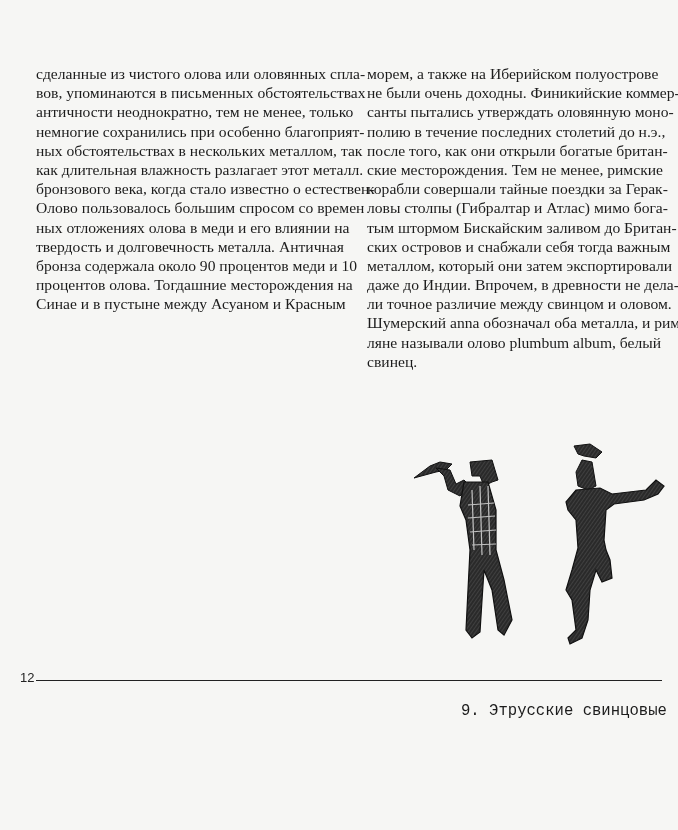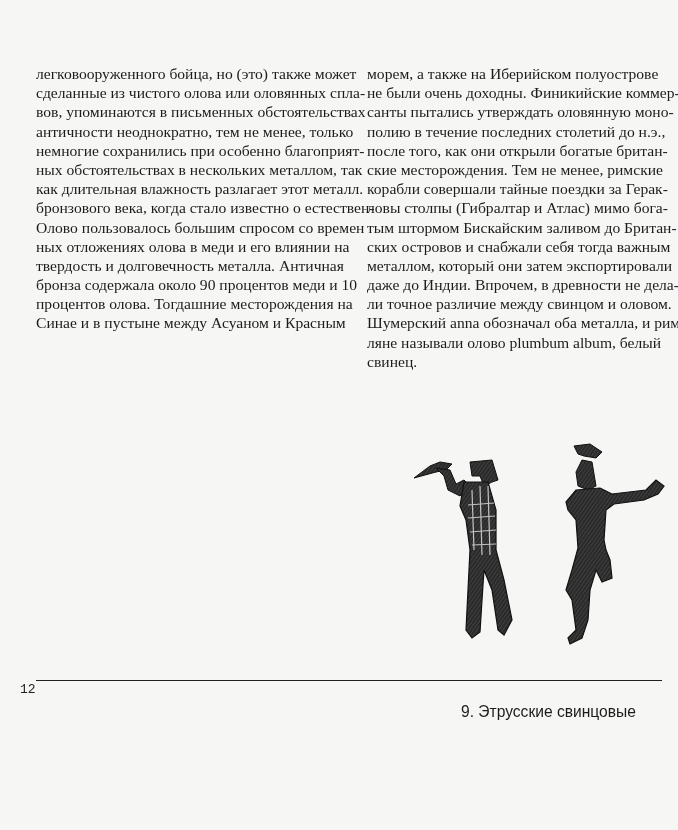--- a/index.html
+++ b/index.html
@@ -16,39 +16,38 @@
       white-space: nowrap;
     }
     .col .ln { display: block; height: 19.2px; }
     #col-left { left: 36px; }
     #col-right { left: 367px; }
     #figure {
       position: absolute; left: 400px; top: 420px; width: 278px; height: 250px;
     }
     #page-number {
       position: absolute; left: 20px; top: 670px;
-      font-family: Liberation Mono, monospace;
-      font-size: 13px; color: #222; margin-top: 12px;
+      font-family: Liberation Sans, sans-serif;
+      font-size: 13px; color: #222;
     }
     #rule {
       position: absolute; left: 36px; top: 680px; width: 626px; height: 0;
       border-top: 1.6px solid #222;
     }
     #caption {
       position: absolute; left: 461px; top: 702px;
-      font-family: Liberation Sans, sans-serif;
+      font-family: Liberation Mono, monospace;
       font-size: 15.6px; line-height: 19px; white-space: nowrap;
     }
     #caption .ln { display: block; }
   </style>
 </head>
 <body>
 
 <div id="col-left" class="col">
-  <span class="ln">легковооруженного бойца, но (это) также может</span>
   <span class="ln">сделанные из чистого олова или оловянных спла-</span>
   <span class="ln">вов, упоминаются в письменных обстоятельствах</span>
   <span class="ln">античности неоднократно, тем не менее, только</span>
   <span class="ln">немногие сохранились при особенно благоприят-</span>
   <span class="ln">ных обстоятельствах в нескольких металлом, так</span>
   <span class="ln">как длительная влажность разлагает этот металл.</span>
   <span class="ln">бронзового века, когда стало известно о естествен-</span>
   <span class="ln">Олово пользовалось большим спросом со времен</span>
   <span class="ln">ных отложениях олова в меди и его влиянии на</span>
   <span class="ln">твердость и долговечность металла. Античная</span>

